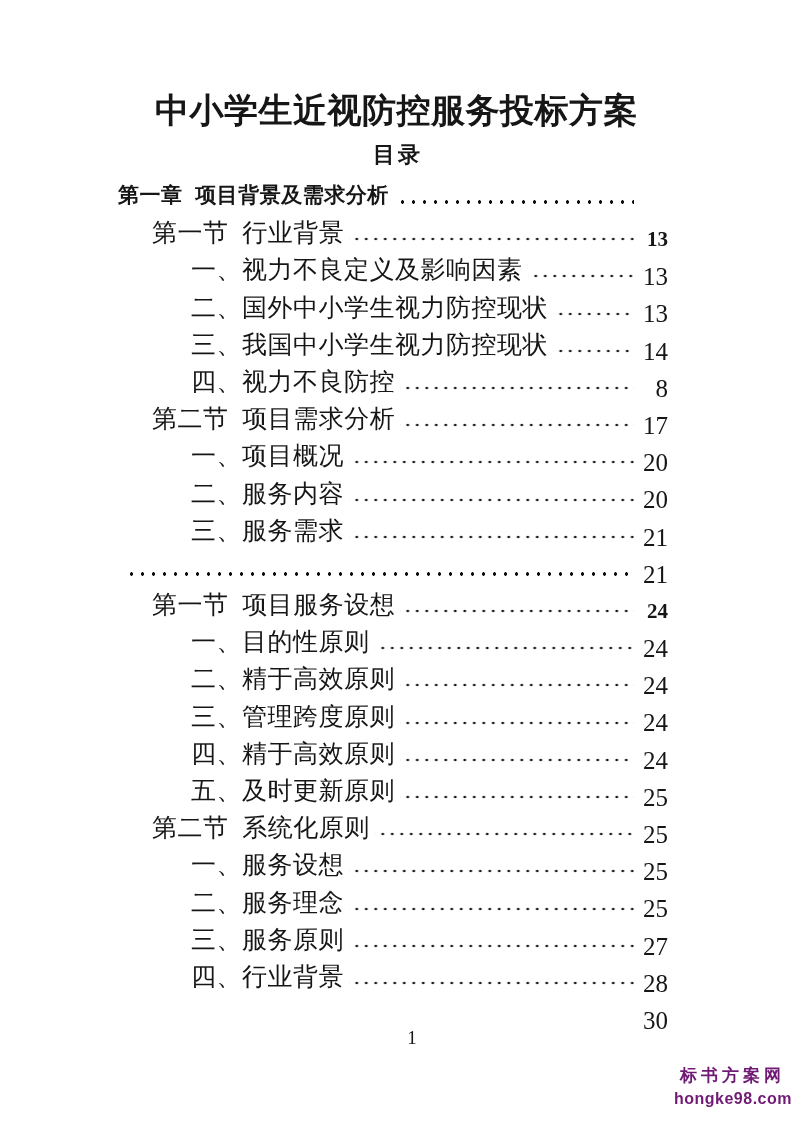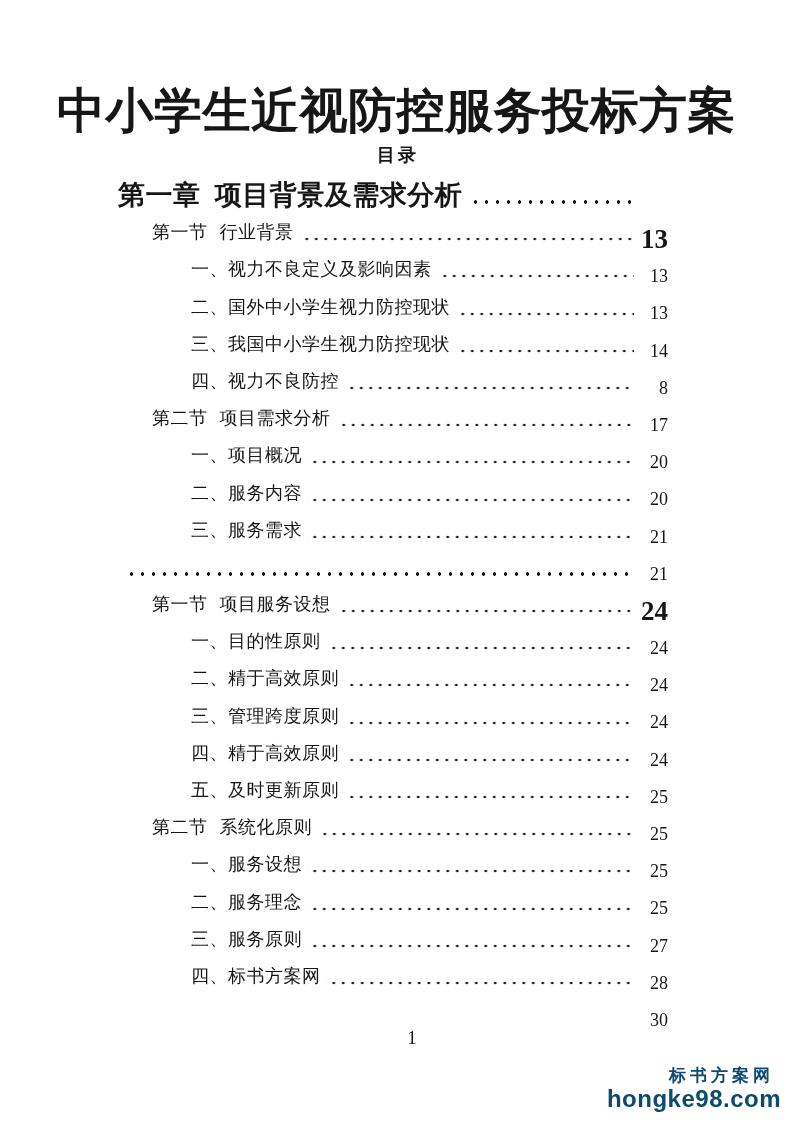--- a/index.html
+++ b/index.html
@@ -12,55 +12,55 @@
     font-family: "Liberation Serif", "DejaVu Serif", serif;
     color: #161616;
   }
   .doc-title {
     position: absolute;
     top: 87px;
     left: 0;
     width: 100%;
     margin: 0;
     text-align: center;
-    font-size: 48px;
+    font-size: 34px;
     line-height: 48px;
     font-weight: bold;
     letter-spacing: 0.5px;
   }
   .toc-heading {
     position: absolute;
     top: 140px;
     left: 0;
     width: 100%;
     margin: 0;
     text-align: center;
-    font-size: 18px;
+    font-size: 22px;
     line-height: 30px;
     font-weight: bold;
     letter-spacing: 3px;
     padding-left: 3px;
     box-sizing: border-box;
   }
   .toc {
     position: absolute;
     top: 177px;
     left: 118px;
     width: 550px;
   }
   .toc-row {
     display: flex;
     height: 37.2px;
     line-height: 37.2px;
-    font-size: 18px;
+    font-size: 25px;
     white-space: nowrap;
   }
   .toc-row.lvl-chapter {
     font-weight: bold;
-    font-size: 27px;
+    font-size: 21px;
   }
   .toc-row.lvl-section { padding-left: 34px; }
   .toc-row.lvl-item    { padding-left: 73px; }
   .toc-label {
     letter-spacing: 0.5px;
     word-spacing: 7px;
   }
   .toc-leader {
     flex: 1;
     margin: 0 8px 0 5px;
@@ -81,35 +81,35 @@
   .footer-page-number {
     position: absolute;
     top: 1026px;
     left: 412px;
     transform: translateX(-50%);
     font-size: 19px;
     line-height: 24px;
   }
   .watermark {
     position: absolute;
-    right: 12px;
+    right: 1px;
     bottom: 10px;
     text-align: right;
-    color: #0c4a6e;
+    color: #701a75;
     font-family: "Liberation Sans", "DejaVu Sans", sans-serif;
   }
   .watermark-site {
     font-size: 17px;
     font-weight: bold;
     letter-spacing: 4px;
     padding-right: 7px;
     line-height: 20px;
   }
   .watermark-domain {
-    font-size: 24px;
+    font-size: 16px;
     font-weight: bold;
     letter-spacing: 0.5px;
     line-height: 26px;
   }
 </style>
 </head>
 <body>
 
 <div class="page">
 
@@ -216,21 +216,21 @@
       <span class="toc-label">二、服务理念</span>
       <span class="toc-leader"></span>
       <span class="toc-page">27</span>
     </div>
       <div class="toc-row lvl-item">
       <span class="toc-label">三、服务原则</span>
       <span class="toc-leader"></span>
       <span class="toc-page">28</span>
     </div>
       <div class="toc-row lvl-item">
-      <span class="toc-label">四、标书方案网</span>
+      <span class="toc-label">四、行业背景</span>
       <span class="toc-leader"></span>
       <span class="toc-page">30</span>
     </div>
     </div>
 
   <div class="footer-page-number">1</div>
 
   <div class="watermark">
     <div class="watermark-site">标书方案网</div>
     <div class="watermark-domain">hongke98.com</div>

